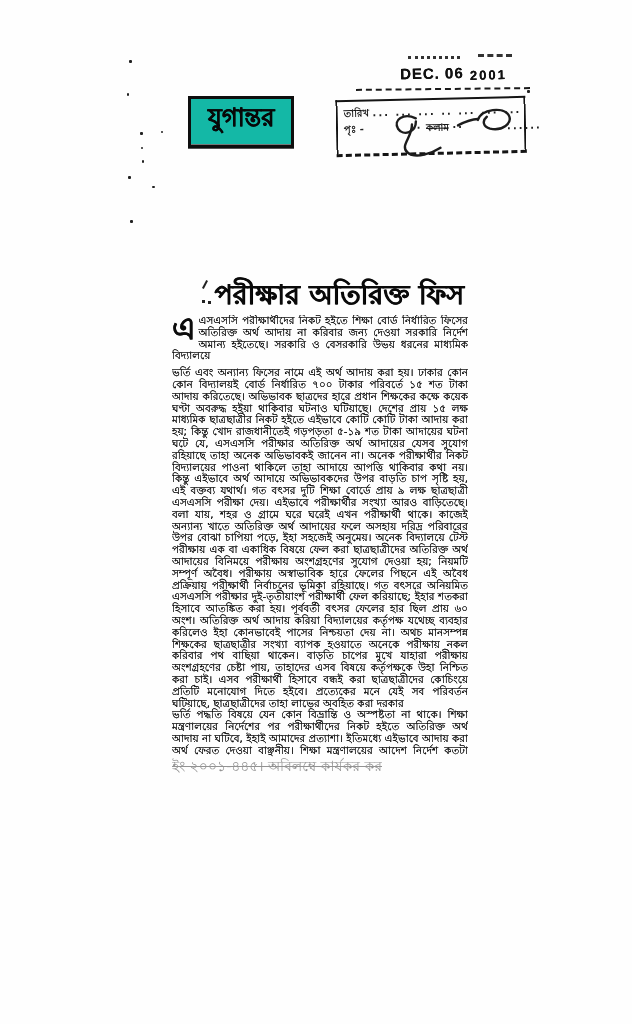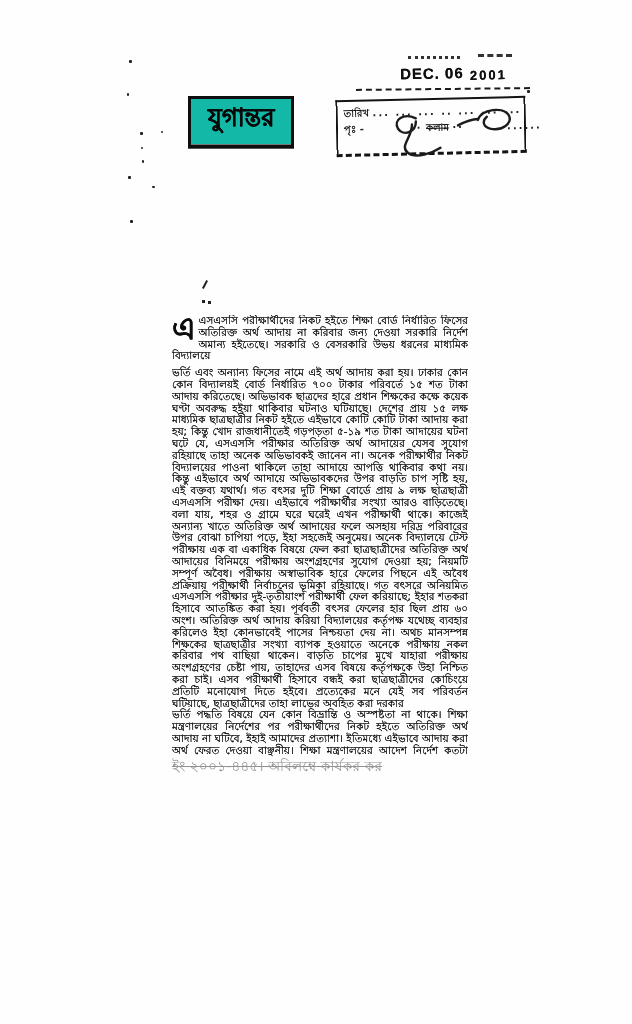--- a/index.html
+++ b/index.html
@@ -152,20 +152,21 @@
 
     <svg class="hand" style="left:118px;top:6px;" width="56" height="32" viewBox="0 0 56 32">
       <path d="M2 20 C 10 16, 16 14, 22 14"></path>
       <path d="M22 15 C 26 4, 48 2, 53 11 C 57 19, 46 27, 34 24 C 27 22, 26 16, 31 12"></path>
     </svg>
   </div>
 
   <div class="headline-mark-stroke"></div>
   <div class="headline-mark-dot1"></div>
   <div class="headline-mark-dot2"></div>
+  <h1 class="headline">পরীক্ষার অতিরিক্ত ফিস</h1>
 
   <div class="article-body">
     <p class="p1"><span class="dropcap">এ</span><span>এসএসসি পরীক্ষার্থীদের নিকট হইতে শিক্ষা বোর্ড নির্ধারিত ফিসের অতিরিক্ত অর্থ আদায় না করিবার জন্য দেওয়া সরকারি নির্দেশ অমান্য হইতেছে। সরকারি ও বেসরকারি উভয় ধরনের মাধ্যমিক বিদ্যালয়ে</span></p>
     <p>ভর্তি এবং অন্যান্য ফিসের নামে এই অর্থ আদায় করা হয়। ঢাকার কোন কোন বিদ্যালয়ই বোর্ড নির্ধারিত ৭০০ টাকার পরিবর্তে ১৫ শত টাকা আদায় করিতেছে। অভিভাবক ছাত্রদের হারে প্রধান শিক্ষকের কক্ষে কয়েক ঘণ্টা অবরুদ্ধ হইয়া থাকিবার ঘটনাও ঘটিয়াছে। দেশের প্রায় ১৫ লক্ষ মাধ্যমিক ছাত্রছাত্রীর নিকট হইতে এইভাবে কোটি কোটি টাকা আদায় করা হয়; কিন্তু খোদ রাজধানীতেই গড়পড়তা ৫-১৯ শত টাকা আদায়ের ঘটনা ঘটে যে, এসএসসি পরীক্ষার অতিরিক্ত অর্থ আদায়ের যেসব সুযোগ রহিয়াছে তাহা অনেক অভিভাবকই জানেন না। অনেক পরীক্ষার্থীর নিকট বিদ্যালয়ের পাওনা থাকিলে তাহা আদায়ে আপত্তি থাকিবার কথা নয়। কিন্তু এইভাবে অর্থ আদায়ে অভিভাবকদের উপর বাড়তি চাপ সৃষ্টি হয়, এই বক্তব্য যথার্থ। গত বৎসর দুটি শিক্ষা বোর্ডে প্রায় ৯ লক্ষ ছাত্রছাত্রী এসএসসি পরীক্ষা দেয়। এইভাবে পরীক্ষার্থীর সংখ্যা আরও বাড়িতেছে। বলা যায়, শহর ও গ্রামে ঘরে ঘরেই এখন পরীক্ষার্থী থাকে। কাজেই অন্যান্য খাতে অতিরিক্ত অর্থ আদায়ের ফলে অসহায় দরিদ্র পরিবারের উপর বোঝা চাপিয়া পড়ে, ইহা সহজেই অনুমেয়। অনেক বিদ্যালয়ে টেস্ট পরীক্ষায় এক বা একাধিক বিষয়ে ফেল করা ছাত্রছাত্রীদের অতিরিক্ত অর্থ আদায়ের বিনিময়ে পরীক্ষায় অংশগ্রহণের সুযোগ দেওয়া হয়; নিয়মটি সম্পূর্ণ অবৈধ। পরীক্ষায় অস্বাভাবিক হারে ফেলের পিছনে এই অবৈধ প্রক্রিয়ায় পরীক্ষার্থী নির্বাচনের ভূমিকা রহিয়াছে। গত বৎসরে অনিয়মিত এসএসসি পরীক্ষার দুই-তৃতীয়াংশ পরীক্ষার্থী ফেল করিয়াছে; ইহার শতকরা হিসাবে আতঙ্কিত করা হয়। পূর্ববর্তী বৎসর ফেলের হার ছিল প্রায় ৬০ অংশ। অতিরিক্ত অর্থ আদায় করিয়া বিদ্যালয়ের কর্তৃপক্ষ যথেচ্ছ ব্যবহার করিলেও ইহা কোনভাবেই পাসের নিশ্চয়তা দেয় না। অথচ মানসম্পন্ন শিক্ষকের ছাত্রছাত্রীর সংখ্যা ব্যাপক হওয়াতে অনেকে পরীক্ষায় নকল করিবার পথ বাছিয়া থাকেন। বাড়তি চাপের মুখে যাহারা পরীক্ষায় অংশগ্রহণের চেষ্টা পায়, তাহাদের এসব বিষয়ে কর্তৃপক্ষকে উহা নিশ্চিত করা চাই। এসব পরীক্ষার্থী হিসাবে বন্ধই করা ছাত্রছাত্রীদের কোচিংয়ে প্রতিটি মনোযোগ দিতে হইবে। প্রত্যেকের মনে যেই সব পরিবর্তন ঘটিয়াছে, ছাত্রছাত্রীদের তাহা লাভের অবহিত করা দরকার</p>
     <p>ভর্তি পদ্ধতি বিষয়ে যেন কোন বিভ্রান্তি ও অস্পষ্টতা না থাকে। শিক্ষা মন্ত্রণালয়ের নির্দেশের পর পরীক্ষার্থীদের নিকট হইতে অতিরিক্ত অর্থ আদায় না ঘটিবে, ইহাই আমাদের প্রত্যাশা। ইতিমধ্যে এইভাবে আদায় করা অর্থ ফেরত দেওয়া বাঞ্ছনীয়। শিক্ষা মন্ত্রণালয়ের আদেশ নির্দেশ কতটা বাস্তবায়</p>
   </div>
   <div class="faint-line">ইং ২০০১-৪৪৫। অবিলম্বে কার্যকর করার দাবি</div>
 
 </div>
 

